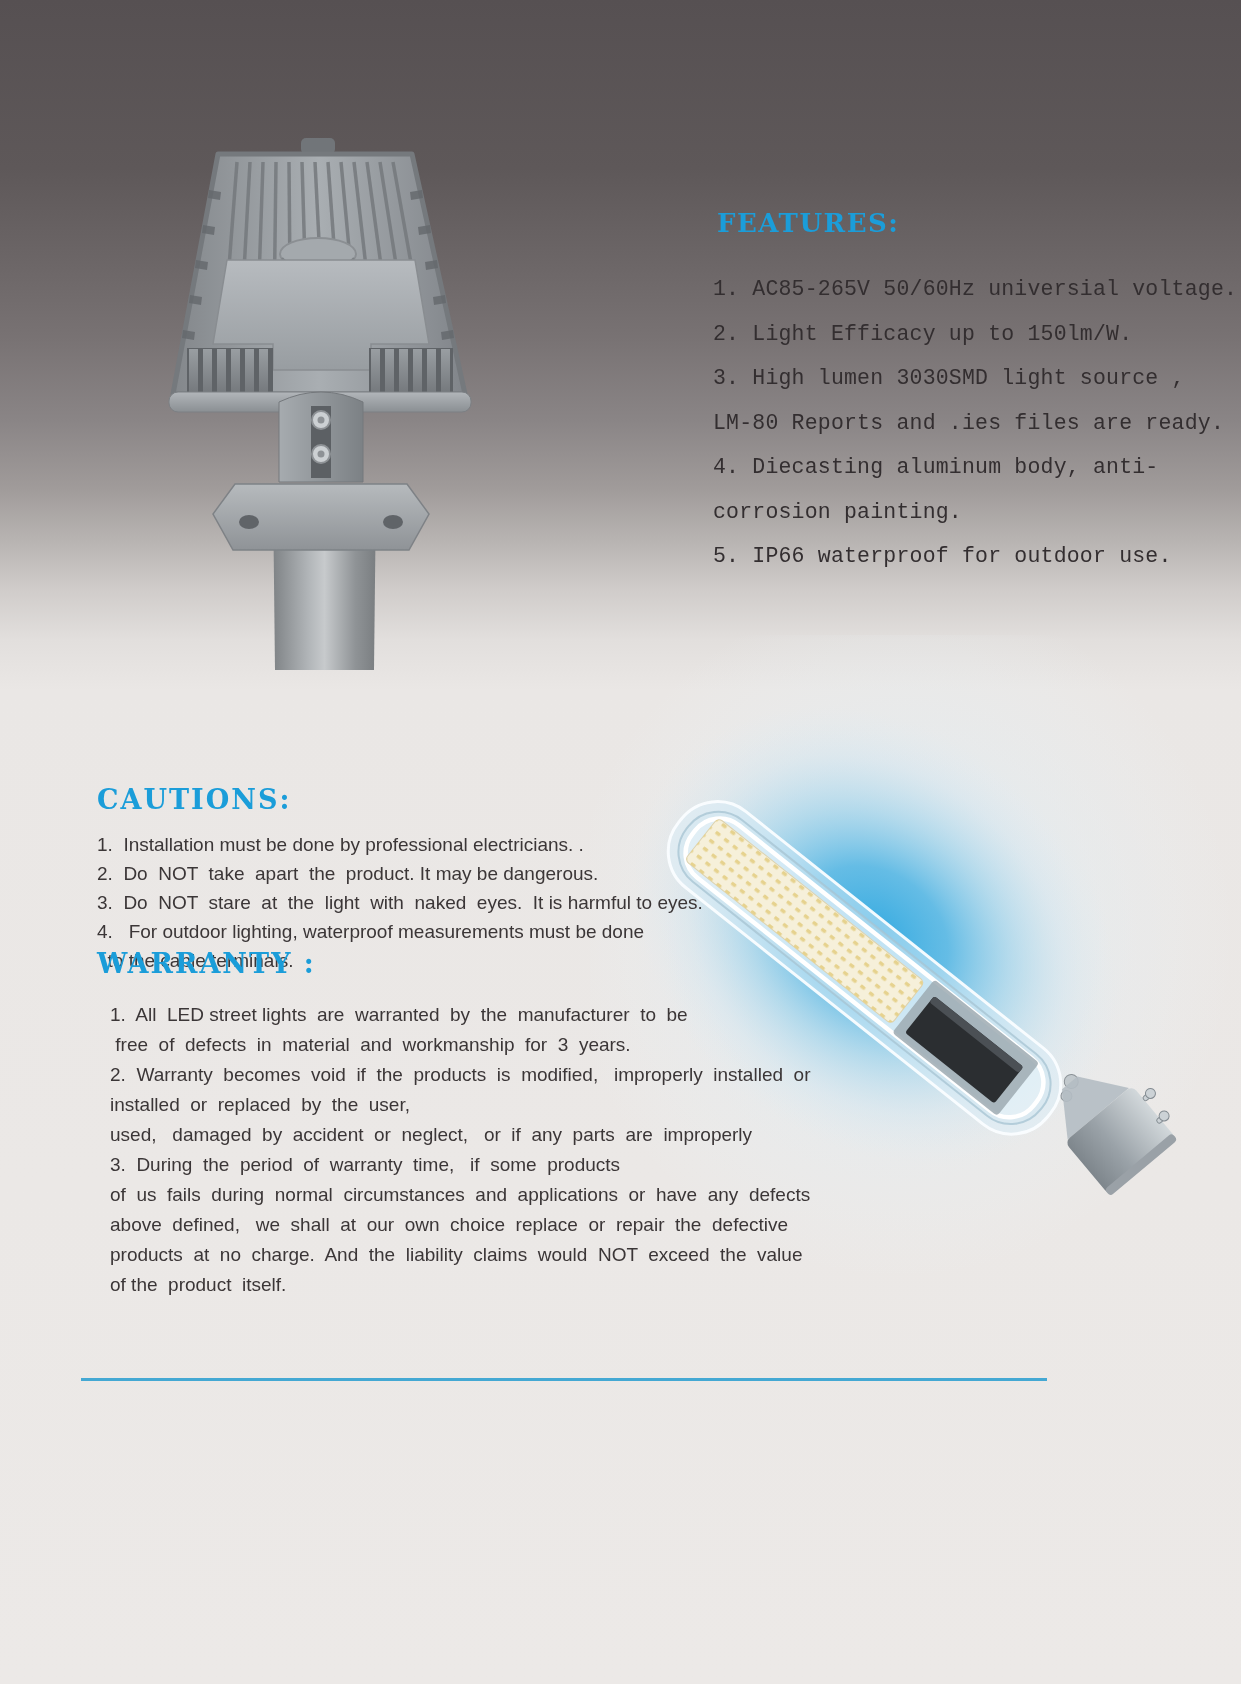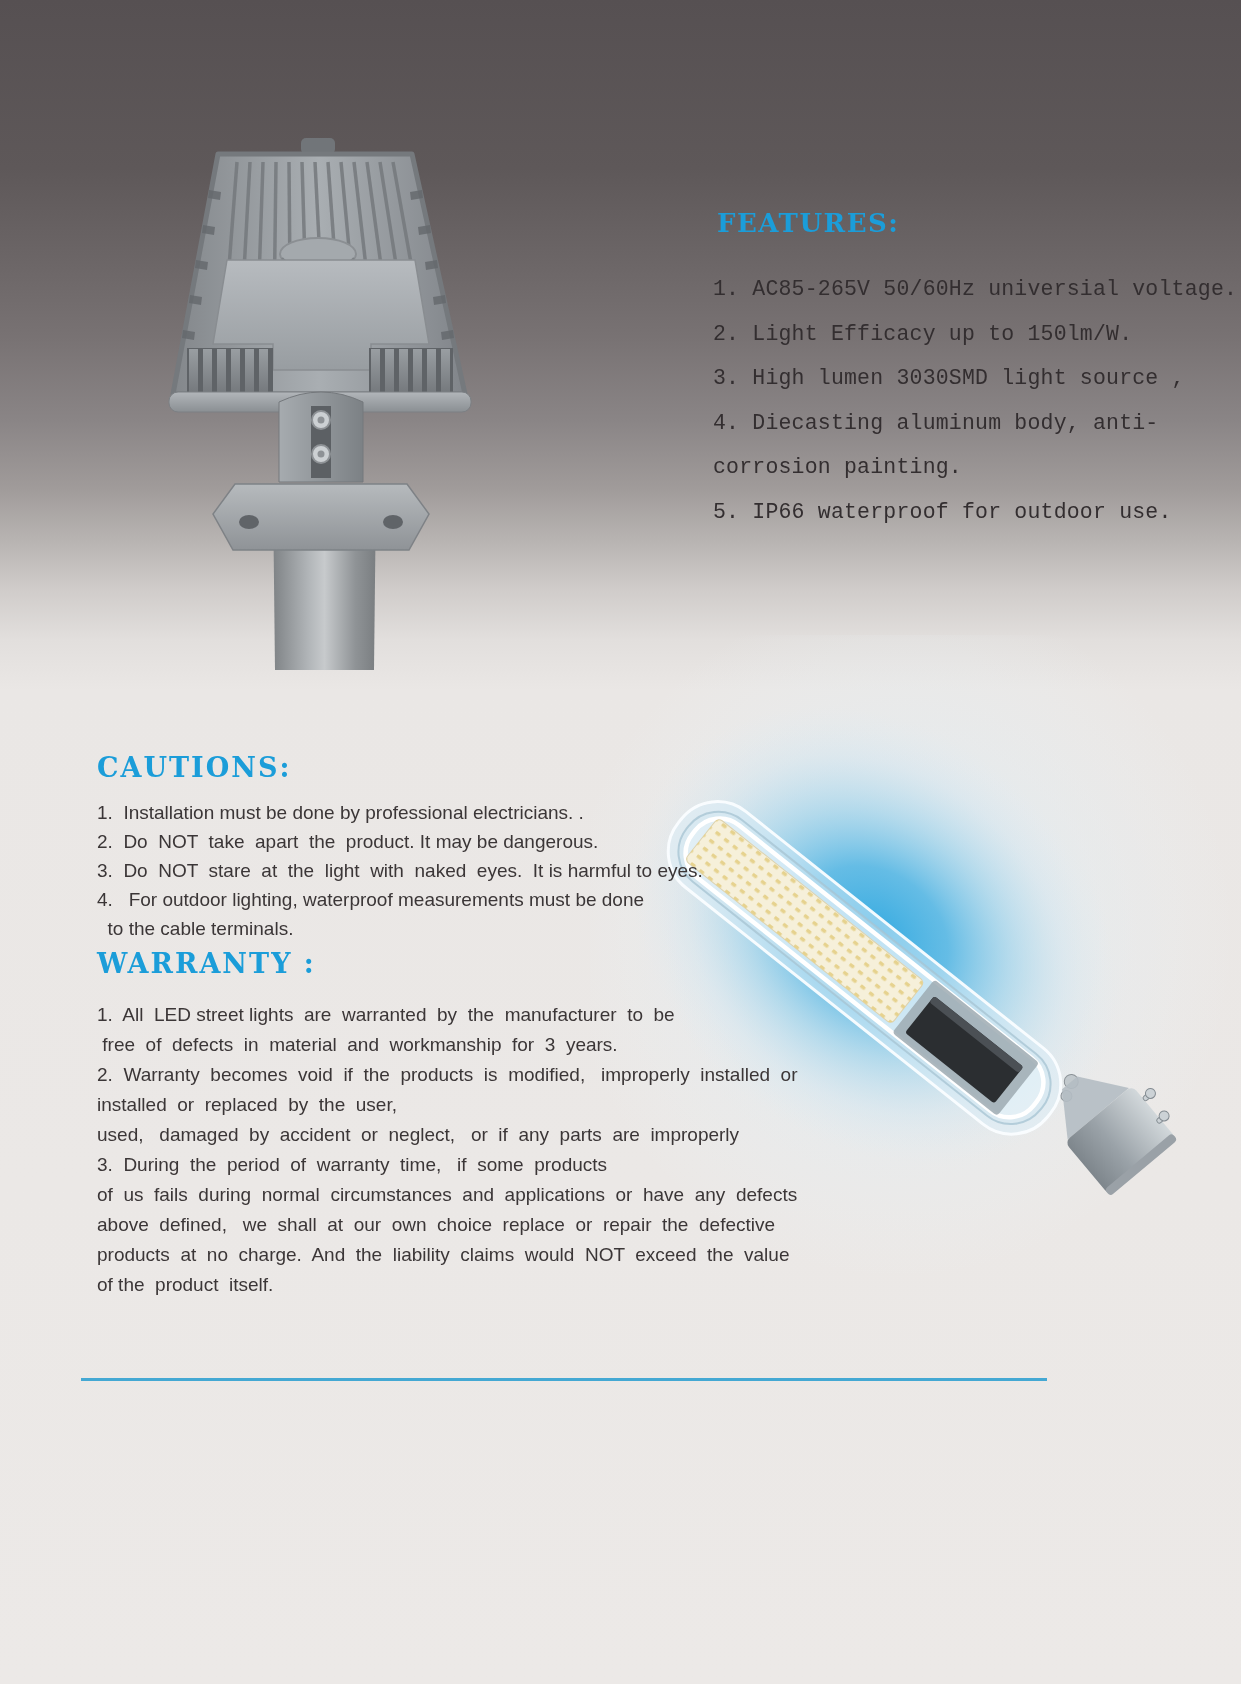--- a/index.html
+++ b/index.html
@@ -14,29 +14,29 @@
   .art-back{left:85px;top:130px;z-index:2;}
   .art-glow{left:590px;top:635px;z-index:1;}
   .txt-block{position:absolute;z-index:3;color:#3b3637;}
   .stencil-hd{font-family:"DejaVu Serif",serif;font-weight:bold;color:#1b9dd9;}
   
   .features{left:713px;top:209px;color:#332e30;}
   .features .stencil-hd{font-size:26px;line-height:28px;letter-spacing:1.5px;margin-left:4px;}
   .features .lines{margin-top:30px;font-family:Liberation Mono, monospace;}
   .features .ln{font-size:21.5px;line-height:44.5px;letter-spacing:.2px;white-space:pre;}
   
-  .cautions{left:97px;top:752px;}
+  .cautions{left:97px;top:784px;}
   .cautions .stencil-hd{font-size:27px;line-height:32px;letter-spacing:2px;}
   .cautions .lines{margin-top:14px;}
   .cautions .ln{font-size:19px;line-height:29px;white-space:pre;}
   
   .warranty{left:97px;top:948px;}
   .warranty .stencil-hd{font-size:27px;line-height:32px;letter-spacing:2px;}
   .warranty .lines{margin-top:20px;}
-  .warranty .ln{font-size:19px;line-height:30px;white-space:pre;}
+  .warranty .ln{font-size:19px;line-height:30px;white-space:pre;margin-left:13px;}
   .divider{position:absolute;left:81px;top:1378px;width:966px;height:3px;background:#44a8d3;z-index:4;}
 </style>
 </head>
 <body>
 
 <div class="page">
 
   <svg class="art art-back" width="390" height="545" viewBox="0 0 390 545">
     <defs>
       <linearGradient id="gBody" x1="0" y1="0" x2="1" y2="0">
@@ -203,20 +203,21 @@
       </g>
     </g>
   </svg>
 
   <div class="txt-block features">
     <div class="stencil-hd">FEATURES:</div>
     <div class="lines">
       <div class="ln">1. AC85-265V 50/60Hz universial voltage.</div>
       <div class="ln">2. Light Efficacy up to 150lm/W.</div>
       <div class="ln">3. High lumen 3030SMD light source ,</div>
+      <div class="ln">LM-80 Reports and .ies files are ready.</div>
       <div class="ln">4. Diecasting aluminum body, anti-</div>
       <div class="ln">corrosion painting.</div>
       <div class="ln">5. IP66 waterproof for outdoor use.</div>
     </div>
   </div>
 
   <div class="txt-block cautions">
     <div class="stencil-hd">CAUTIONS:</div>
     <div class="lines">
       <div class="ln">1.  Installation must be done by professional electricians. .</div>

